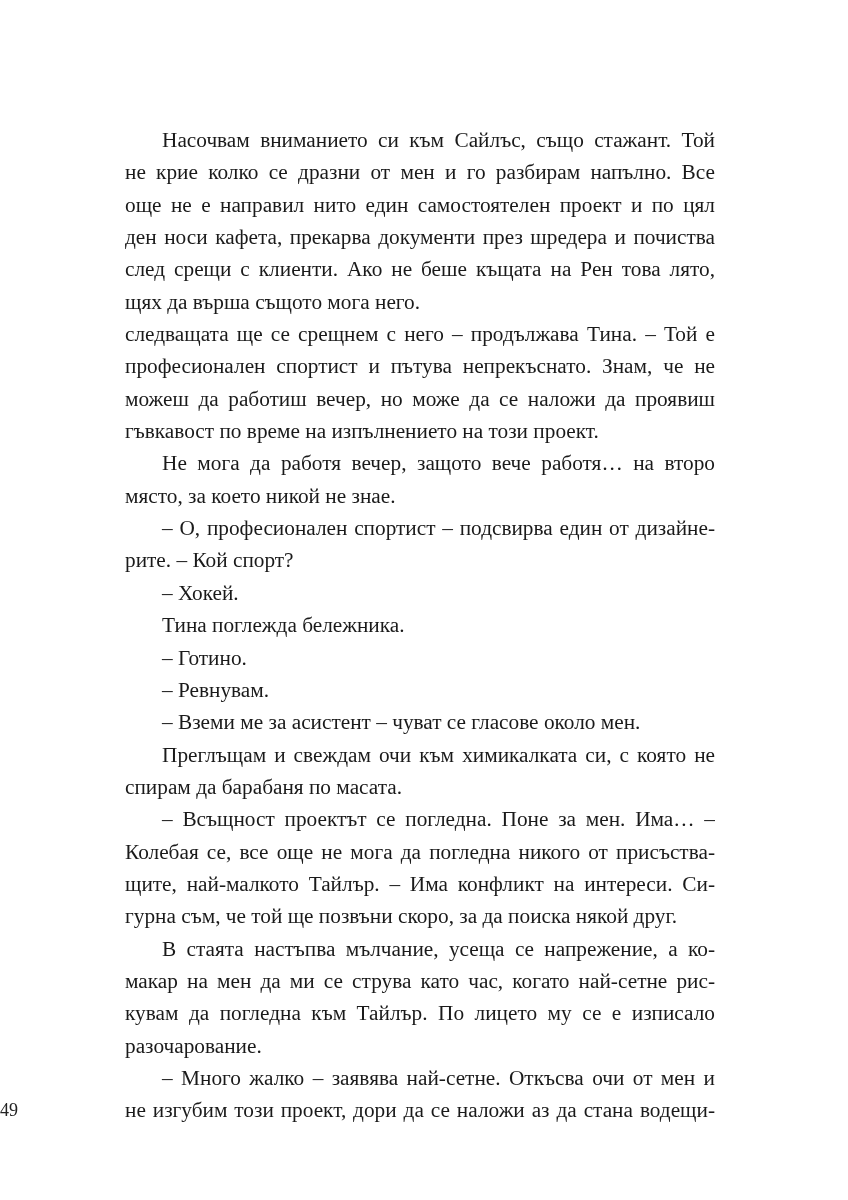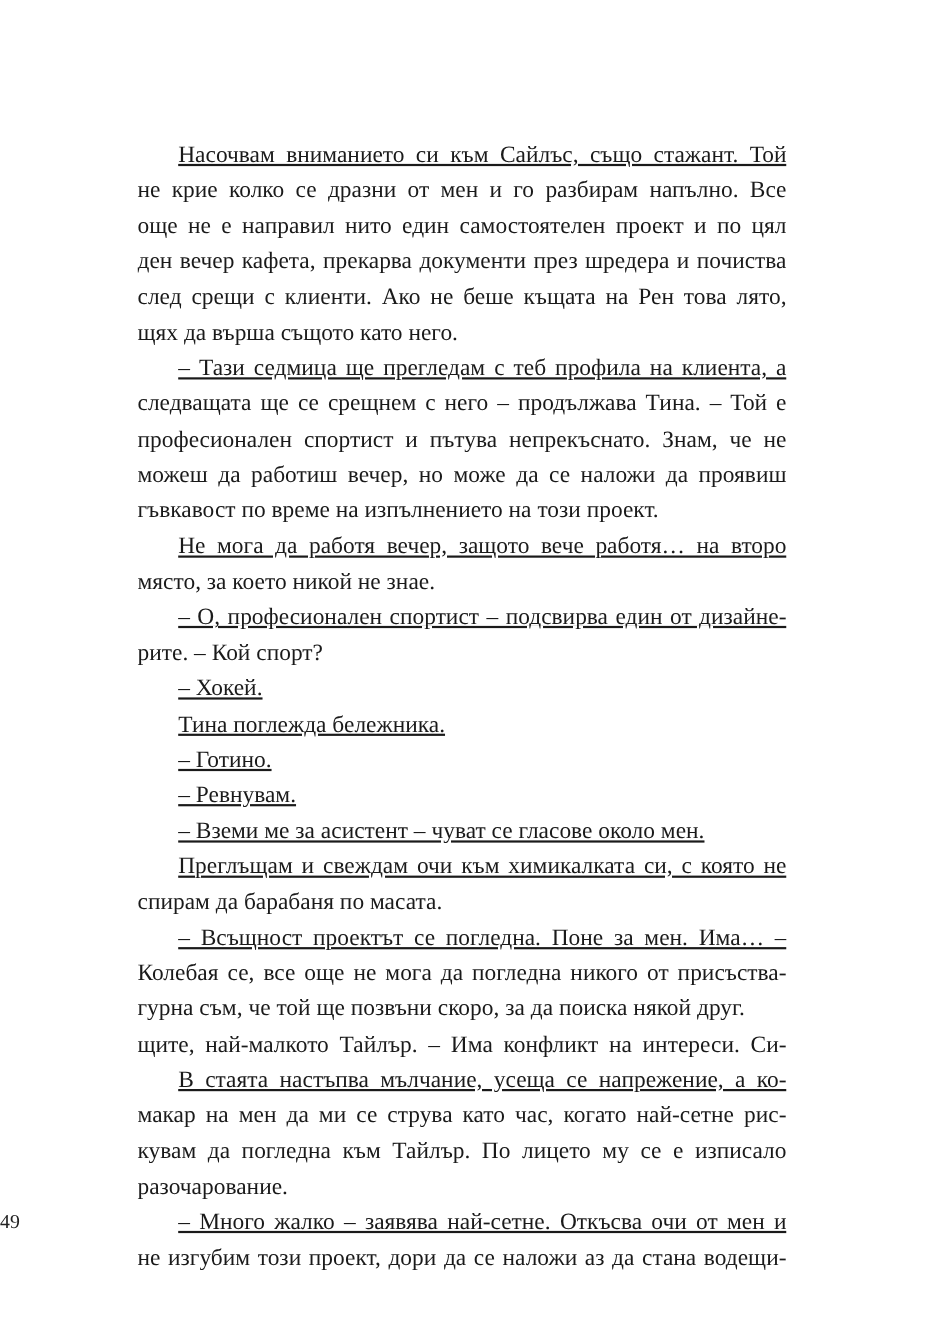--- a/index.html
+++ b/index.html
@@ -28,62 +28,60 @@
       white-space: nowrap;
       text-align: justify;
       text-align-last: justify;
       overflow: hidden;
     }
     .line.last {
       text-align-last: left;
     }
     .line.indent {
       padding-left: 37px;
-      text-decoration: underline;
     }
     .page-number {
       position: absolute;
       left: 0;
       width: 848px;
       top: 1100px;
       text-align: left;
       font-size: 18px;
       color: #222;
     }
   </style>
 </head>
 <body>
 
 <div class="page" id="page-body">
     <div class="line indent">Насочвам вниманието си към Сайлъс, също стажант. Той</div>
     <div class="line">не крие колко се дразни от мен и го разбирам напълно. Все</div>
     <div class="line">още не е направил нито един самостоятелен проект и по цял</div>
-    <div class="line">ден вечер кафета, прекарва документи през шредера и почиства</div>
+    <div class="line">ден носи кафета, прекарва документи през шредера и почиства</div>
     <div class="line">след срещи с клиенти. Ако не беше къщата на Рен това лято,</div>
-    <div class="line last">щях да върша същото като него.</div>
-    <div class="line indent">– Тази седмица ще прегледам с теб профила на клиента, а</div>
+    <div class="line last">щях да върша същото мога него.</div>
     <div class="line">следващата ще се срещнем с него – продължава Тина. – Той е</div>
     <div class="line">професионален спортист и пътува непрекъснато. Знам, че не</div>
     <div class="line">можеш да работиш вечер, но може да се наложи да проявиш</div>
     <div class="line last">гъвкавост по време на изпълнението на този проект.</div>
     <div class="line indent">Не мога да работя вечер, защото вече работя… на второ</div>
     <div class="line last">място, за което никой не знае.</div>
     <div class="line indent">– О, професионален спортист – подсвирва един от дизайне-</div>
     <div class="line last">рите. – Кой спорт?</div>
     <div class="line indent last">– Хокей.</div>
     <div class="line indent last">Тина поглежда бележника.</div>
     <div class="line indent last">– Готино.</div>
     <div class="line indent last">– Ревнувам.</div>
     <div class="line indent last">– Вземи ме за асистент – чуват се гласове около мен.</div>
     <div class="line indent">Преглъщам и свеждам очи към химикалката си, с която не</div>
     <div class="line last">спирам да барабаня по масата.</div>
     <div class="line indent">– Всъщност проектът се погледна. Поне за мен. Има… –</div>
     <div class="line">Колебая се, все още не мога да погледна никого от присъства-</div>
+    <div class="line">щите, най-малкото Тайлър. – Има конфликт на интереси. Си-</div>
     <div class="line last">гурна съм, че той ще позвъни скоро, за да поиска някой друг.</div>
-    <div class="line">щите, най-малкото Тайлър. – Има конфликт на интереси. Си-</div>
     <div class="line indent">В стаята настъпва мълчание, усеща се напрежение, а ко-</div>
     <div class="line">макар на мен да ми се струва като час, когато най-сетне рис-</div>
     <div class="line">кувам да погледна към Тайлър. По лицето му се е изписало</div>
     <div class="line last">разочарование.</div>
     <div class="line indent">– Много жалко – заявява най-сетне. Откъсва очи от мен и</div>
     <div class="line">не изгубим този проект, дори да се наложи аз да стана водещи-</div>
   </div>
 
 <div class="page-number">49</div>
 

